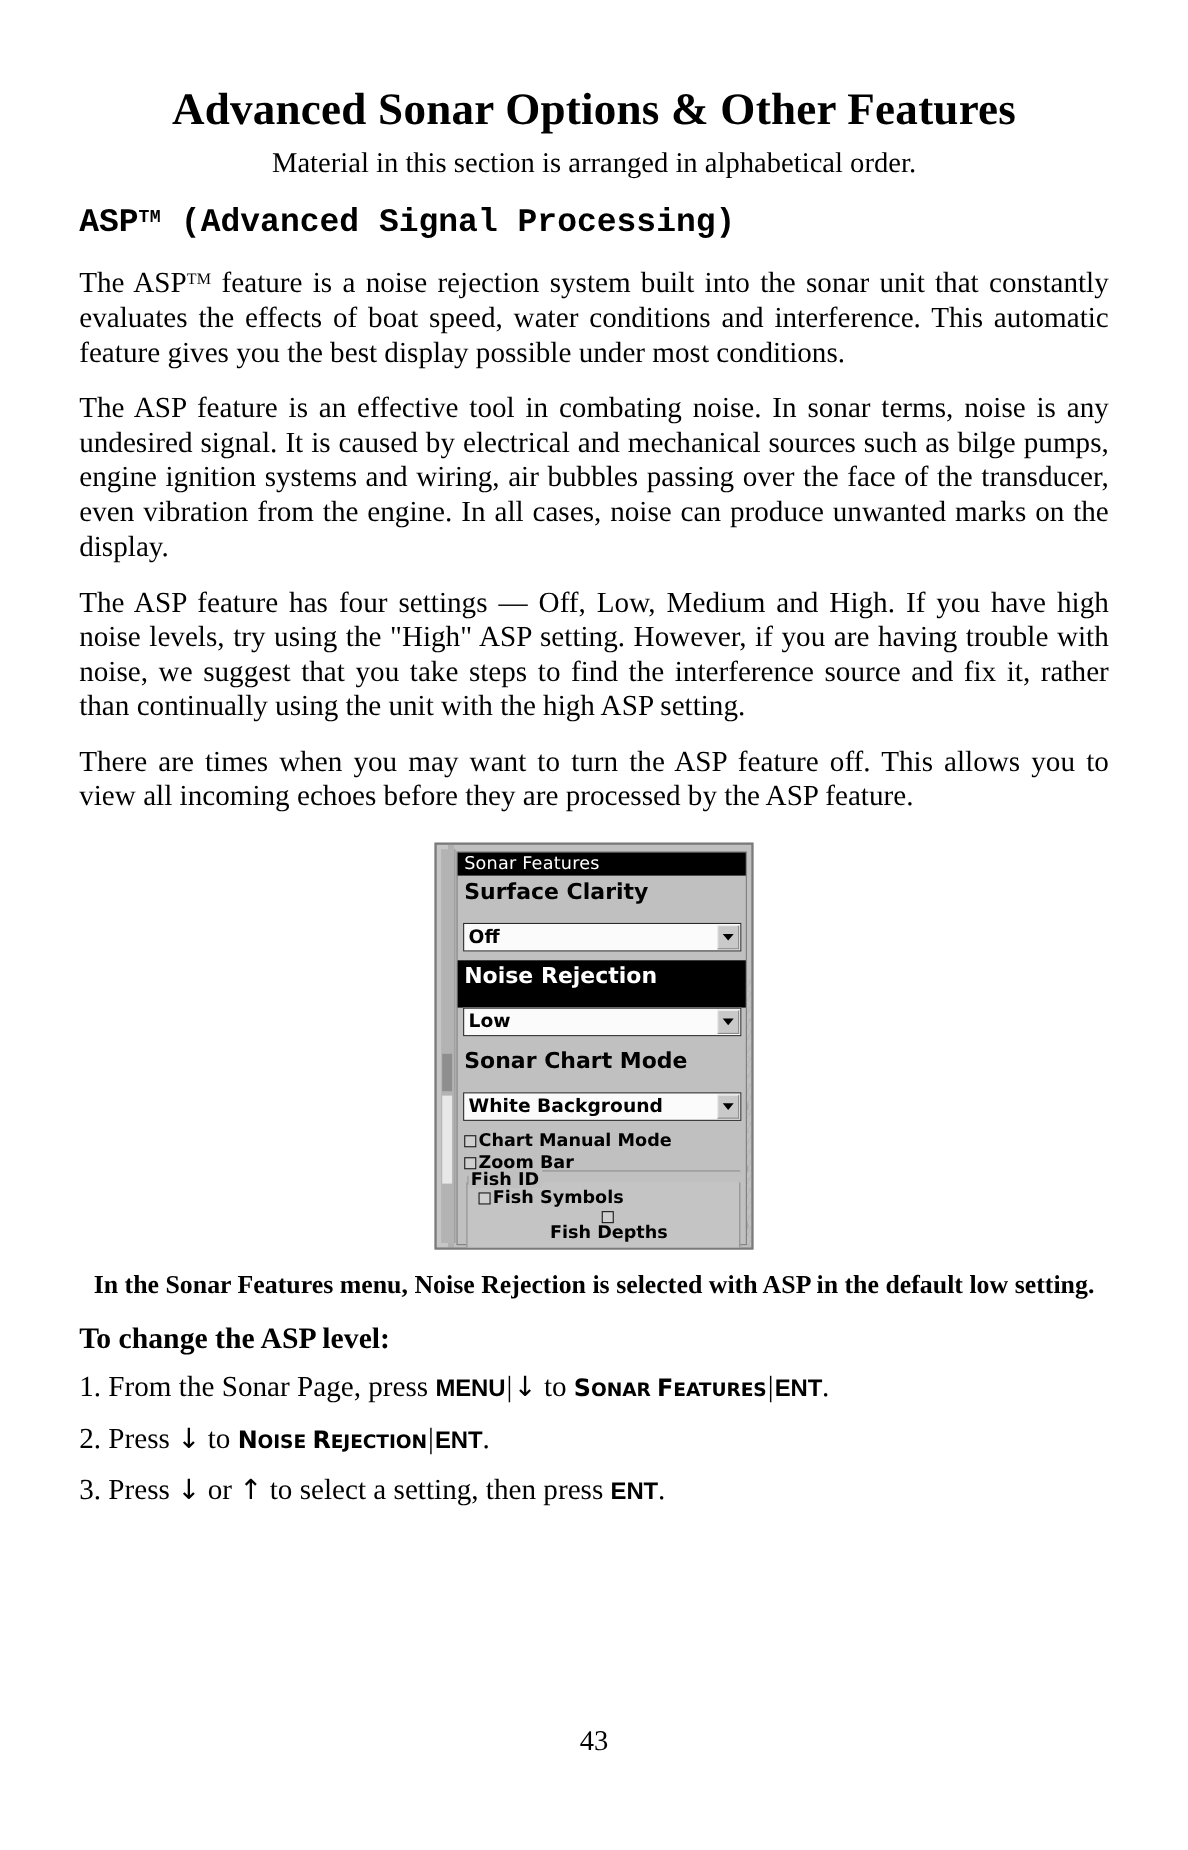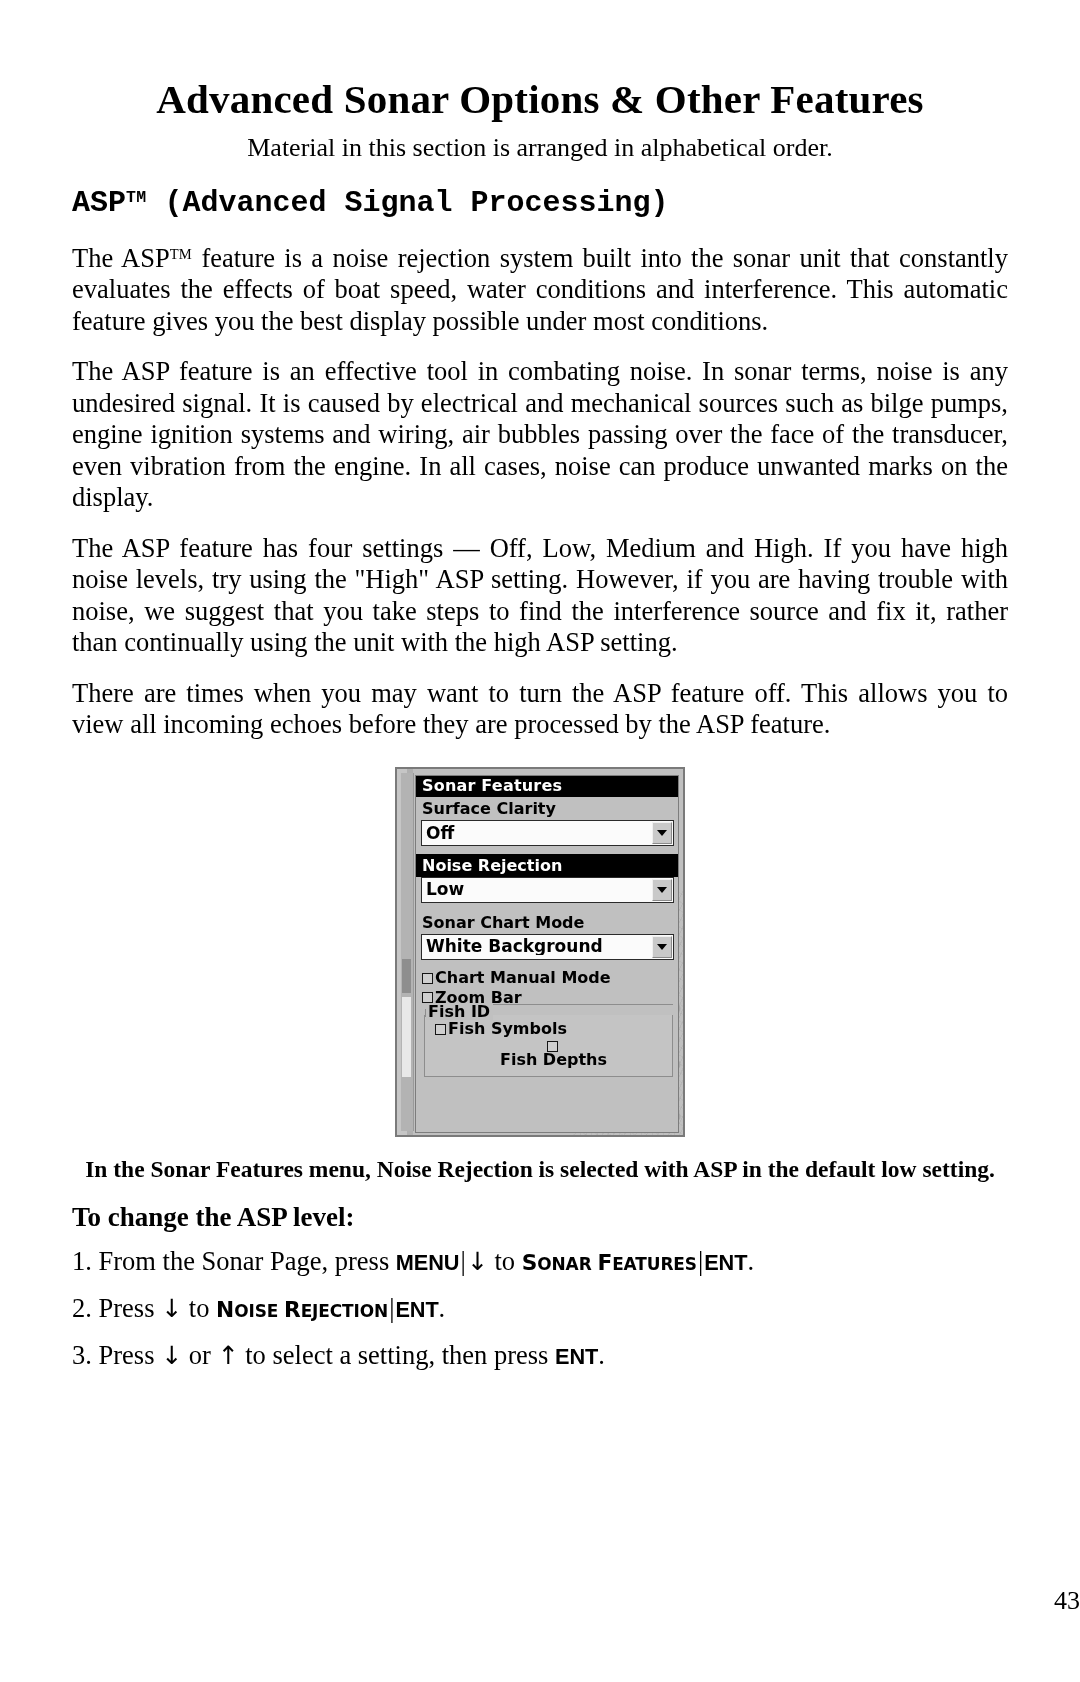--- a/index.html
+++ b/index.html
@@ -152,30 +152,30 @@
     left: 18px; top: 6px; right: 4px; bottom: 2px;
     background: #c0c0c0;
     border: 1px solid #7d7d7d;
     box-sizing: border-box;
     padding: 0;
   }
   .menu-title {
     background: #000000;
     color: #ffffff;
     font-size: 16px;
-    font-weight: bold;
+    font-weight: normal;
     padding: 2px 4px 3px 6px;
     letter-spacing: 0.2px;
     line-height: 1.05;
   }
   .field-label {
-    font-size: 16px;
+    font-size: 20px;
     font-weight: bold;
     color: #000000;
-    padding: 4px 4px 2px 6px;
+    padding: 4px 4px 18px 6px;
     line-height: 1.05;
   }
   .field-label.selected {
     background: #000000;
     color: #ffffff;
   }
   .combo {
     margin: 0 4px 0 5px;
     height: 26px;
     background: #fbfbfb;
@@ -307,23 +307,23 @@
     font-weight: normal;
     padding: 0 1px;
   }
   .arrow {
     font-family: "DejaVu Sans", sans-serif;
     font-size: 0.95em;
   }
 
   .folio {
     position: absolute;
-    bottom: 66px;
+    bottom: 84px;
     left: 0; right: 0;
-    text-align: right;
+    text-align: center;
     font-size: 26px;
   }
 </style>
 </head>
 <body>
 
 <div class="page">
 
   <h1 class="chapter-title">Advanced Sonar Options &amp; Other Features</h1>
   <p class="chapter-subtitle">Material in this section is arranged in alphabetical order.</p>

